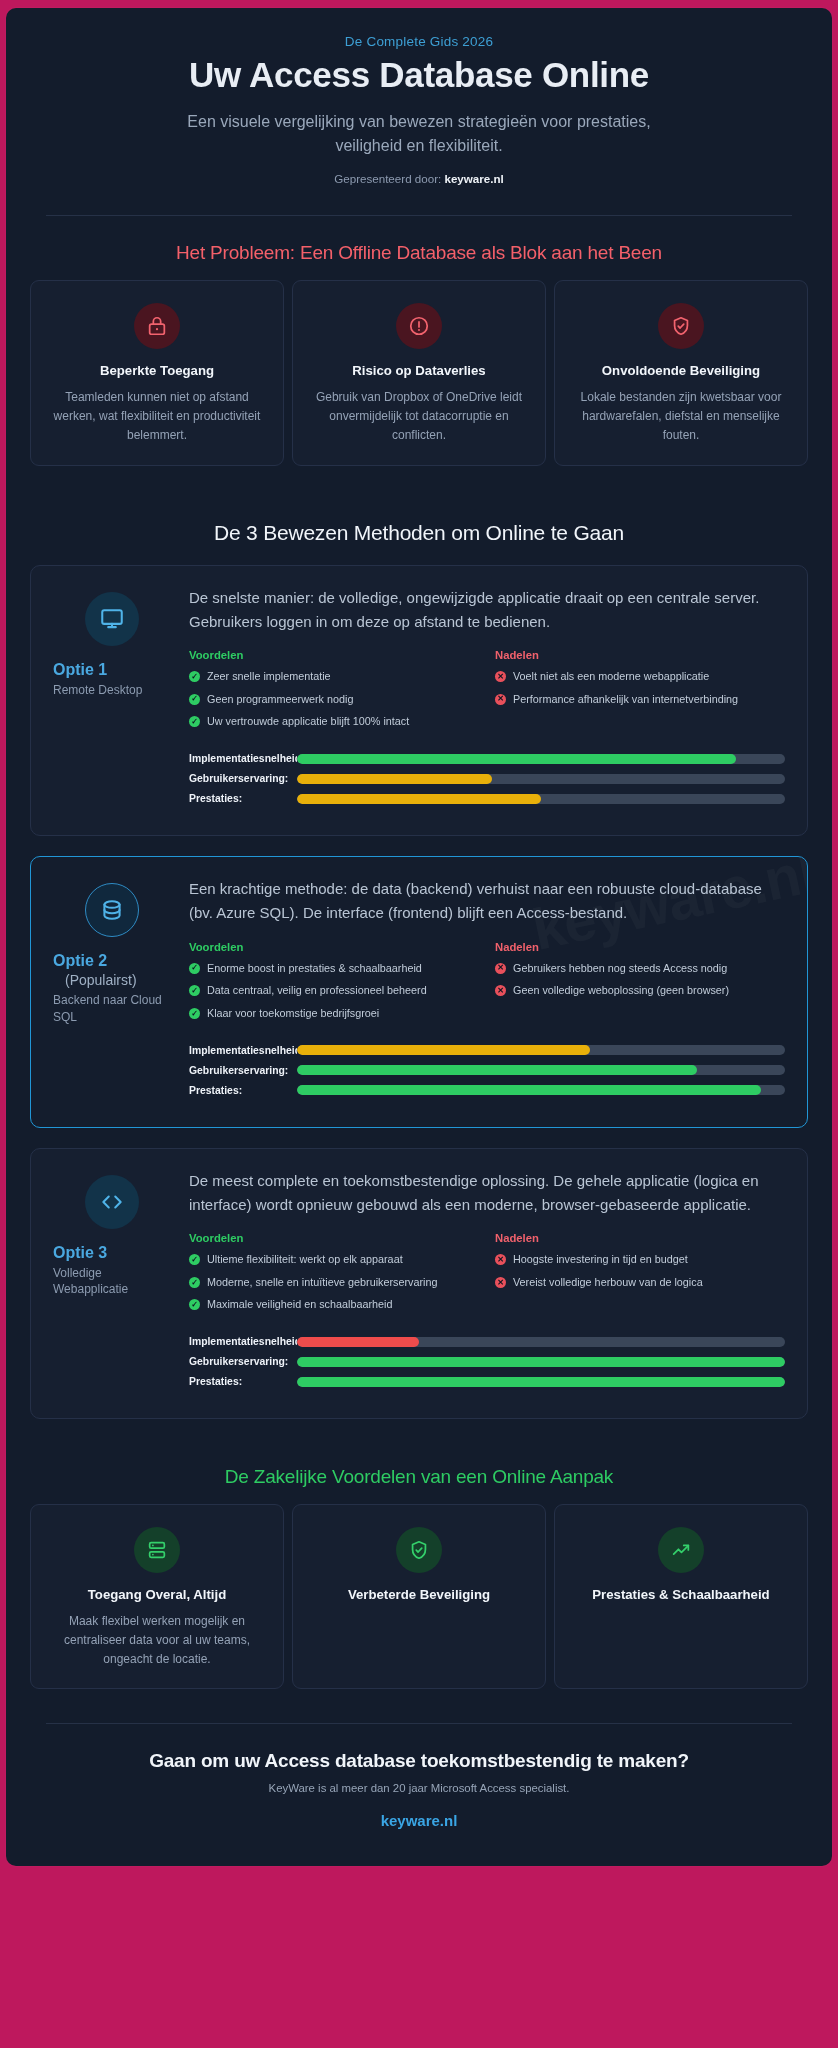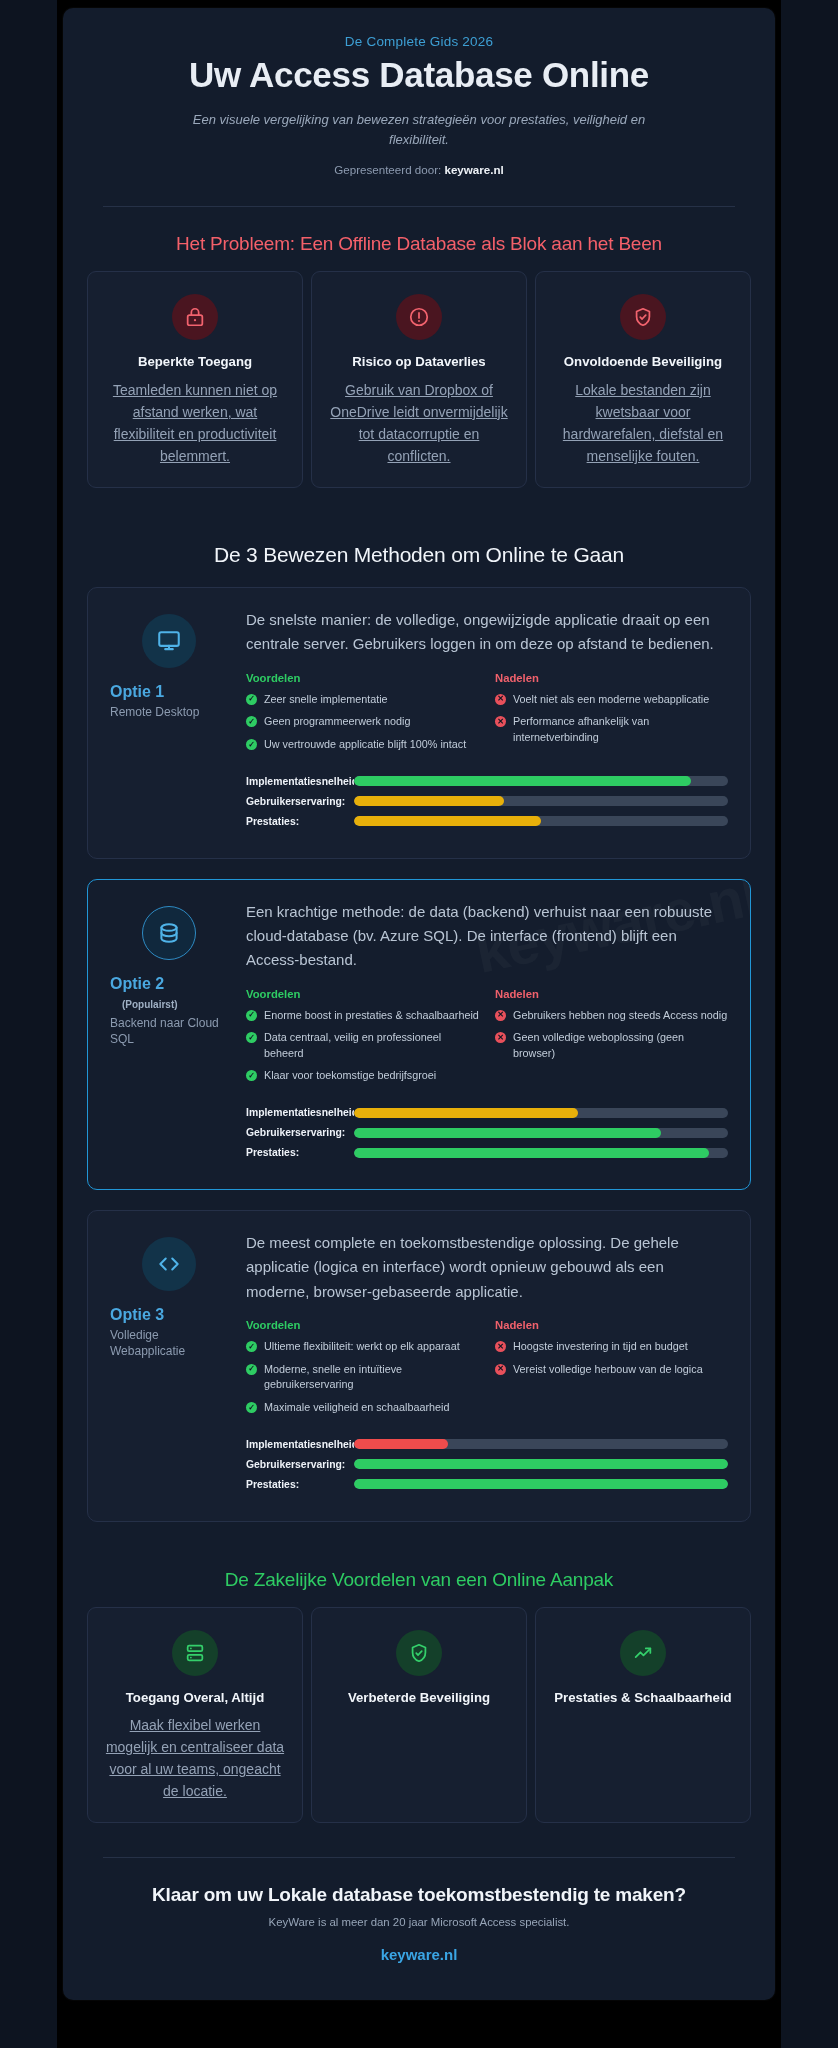--- a/index.html
+++ b/index.html
@@ -3,24 +3,24 @@
 <meta charset="utf-8">
 <style>
   * { box-sizing: border-box; margin: 0; padding: 0; }
 
   html, body {
     background: #0d1420;
     font-family: "Liberation Sans", sans-serif;
   }
 
   #page {
-    width: 724px;
+    width: 838px;
     min-height: 2048px;
     margin: 0 auto;
-    background: #000000;
+    background: #be185d;
     padding: 8px 6px 14px 6px;
     position: relative;
   }
 
   .shell {
     background: #131c2c;
     border-radius: 10px;
     padding: 0 0 6px 0;
     overflow: hidden;
     box-shadow: 0 0 0 1px rgba(255,255,255,0.02);
@@ -37,25 +37,24 @@
   .hero-title {
     color: #e8edf4;
     font-size: 35px;
     font-weight: bold;
     letter-spacing: -0.3px;
     line-height: 1.12;
     margin-bottom: 12px;
   }
   .hero-sub {
     color: #9aa8bb;
-    font-size: 13px;
+    font-size: 16px;
     line-height: 1.5;
     max-width: 470px;
     margin: 16px auto 14px auto;
-    font-style: italic;
   }
   .hero-credit { color: #8d9bb0; font-size: 11.6px; }
   .hero-credit b { color: #eef2f7; }
 
   .hr {
     height: 1px;
     background: #263147;
     margin: 8px 40px 0 40px;
   }
 
@@ -95,23 +94,22 @@
   .bubble.green { background: #14402a; }
   .mini-title {
     color: #f2f6fb;
     font-size: 13.2px;
     font-weight: bold;
     margin-bottom: 8px;
     line-height: 1.25;
   }
   .mini-text {
     color: #94a2b6;
-    font-size: 14px;
+    font-size: 12px;
     line-height: 1.58;
-    text-decoration: underline;
   }
 
   .divider-soft {
     height: 1px;
     background: linear-gradient(90deg, rgba(38,49,71,0) 0%, #2b3burn 0%, #2b3a55 50%, rgba(38,49,71,0) 100%);
     margin: 16px 90px 0 90px;
   }
 
   
   .options { padding: 4px 24px 0 24px; }
@@ -158,22 +156,22 @@
   }
   .opt-icon.ring { border: 1.6px solid #2e8bc4; background: #10283d; }
   .opt-name {
     color: #4aa8e0;
     font-size: 16px;
     font-weight: bold;
     line-height: 1.2;
   }
   .opt-badge {
     color: #9fb0c4;
-    font-size: 10px;
-    font-weight: bold;
+    font-size: 14px;
+    font-weight: normal;
     margin-left: 12px;
   }
   .opt-sub {
     color: #8c9bb0;
     font-size: 12px;
     line-height: 1.35;
     margin-top: 3px;
   }
   .opt-right { flex: 1 1 auto; position: relative; z-index: 2; }
   .opt-desc {
@@ -554,19 +552,19 @@
               <path d="M15 7h5v5" fill="none" stroke="#34d06b" stroke-width="1.9" stroke-linecap="round" stroke-linejoin="round"></path>
             </svg>
           </div>
           <div class="mini-title">Prestaties &amp; Schaalbaarheid</div>
         </div>
       </div>
 
     <div class="hr" style="margin-top:22px"></div>
 
     <div class="footer">
-      <div class="footer-title">Klaar om uw Lokale database toekomstbestendig te maken?</div>
+      <div class="footer-title">Gaan om uw Access database toekomstbestendig te maken?</div>
       <div class="footer-sub">KeyWare is al meer dan 20 jaar Microsoft Access specialist.</div>
       <a href="#" class="footer-link">keyware.nl</a>
     </div>
 
   </div>
 </div>
 
 </body></html>

